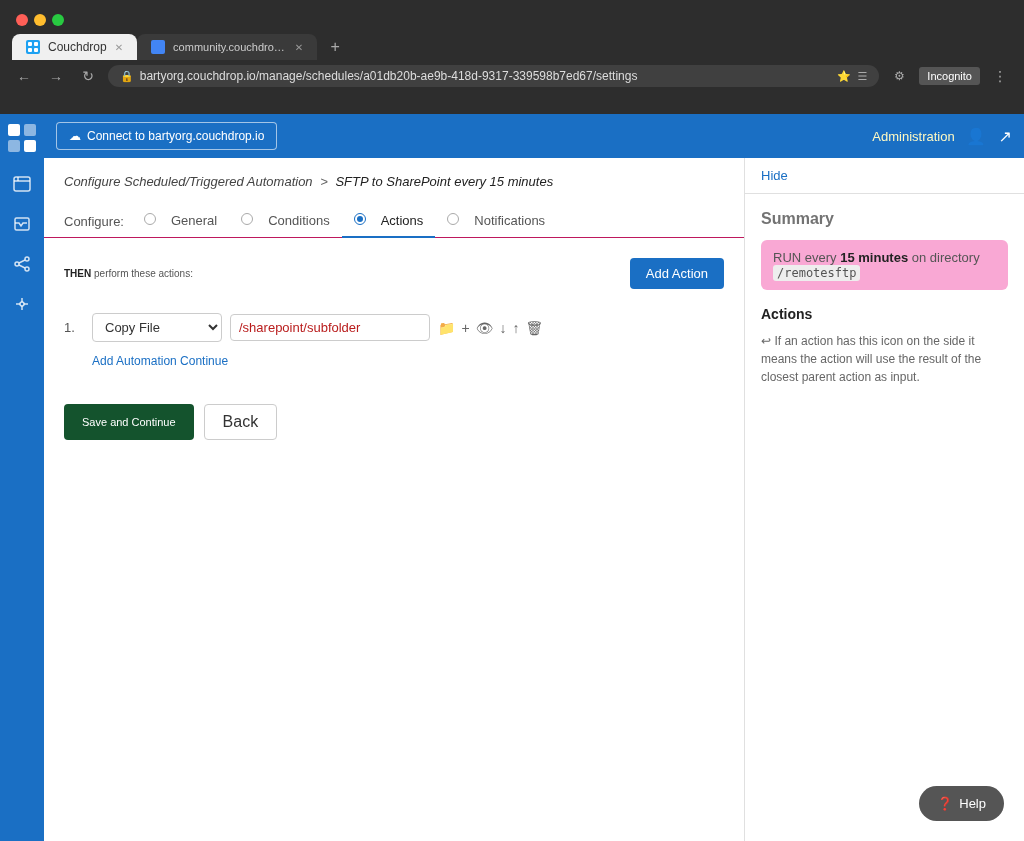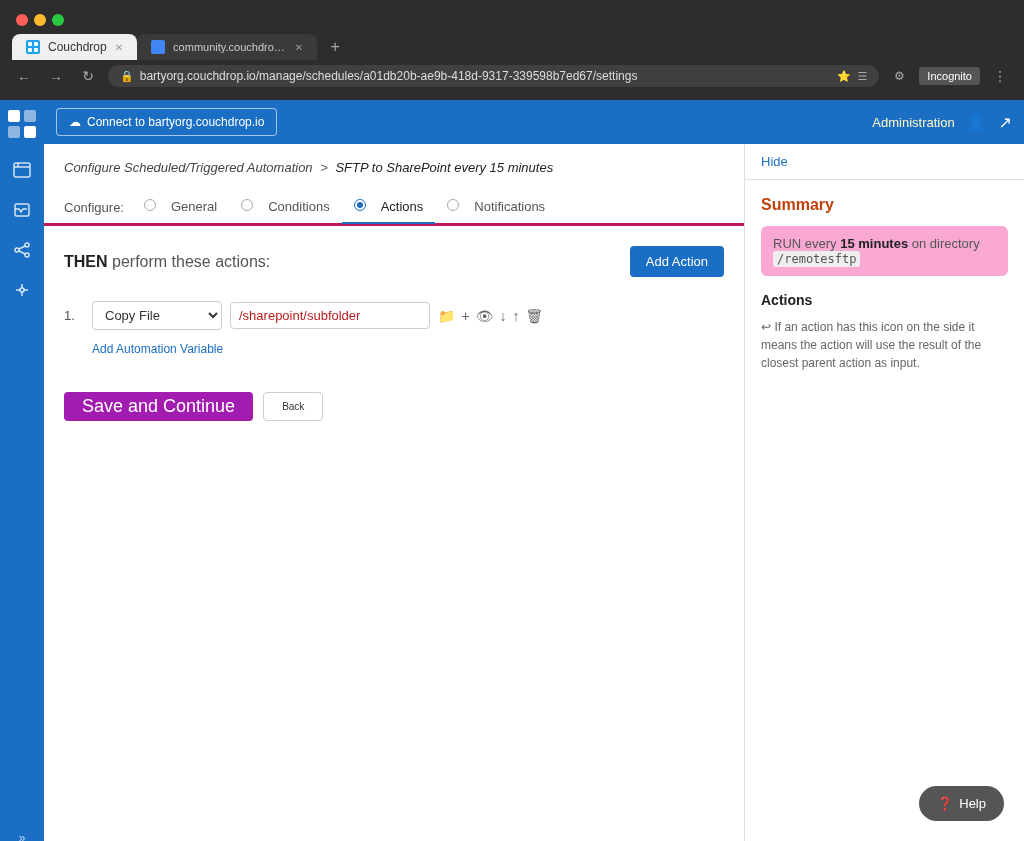--- a/index.html
+++ b/index.html
@@ -1,19 +1,19 @@
 <!DOCTYPE html>
 <html><head>
   <meta charset="utf-8">
   <style>
     * { box-sizing: border-box; margin: 0; padding: 0; }
     body { font-family: -apple-system, BlinkMacSystemFont, 'Segoe UI', sans-serif; background: #1a1a1a; width: 1024px; height: 841px; overflow: hidden; }
 
     
-    .browser-chrome { background: #2d2d2d; height: 100px; }
+    .browser-chrome { background: #2d2d2d; height: 114px; }
     .browser-traffic { display: flex; align-items: center; gap: 6px; padding: 14px 16px 8px; }
     .traffic-dot { width: 12px; height: 12px; border-radius: 50%; }
     .traffic-red { background: #ff5f57; }
     .traffic-yellow { background: #ffbd2e; }
     .traffic-green { background: #28ca41; }
 
     .browser-tabs { display: flex; align-items: center; padding: 0 12px; gap: 0; }
     .browser-tab { display: flex; align-items: center; gap: 8px; padding: 6px 14px; border-radius: 8px 8px 0 0; font-size: 12px; color: #ccc; background: #3a3a3a; max-width: 180px; }
     .browser-tab.active { background: #f0f0f0; color: #333; }
     .browser-tab .tab-icon { width: 14px; height: 14px; background: #1da1f2; border-radius: 2px; flex-shrink: 0; display: flex; align-items: center; justify-content: center; }
@@ -50,55 +50,55 @@
     
     .left-panel { flex: 1; background: white; overflow-y: auto; }
 
     
     .page-header { padding: 16px 20px 8px; }
     .breadcrumb { font-size: 13px; color: #444; font-style: italic; }
     .breadcrumb .separator { color: #666; margin: 0 4px; }
     .breadcrumb .current { color: #222; font-weight: 500; }
 
     
-    .configure-tabs { display: flex; align-items: center; padding: 8px 20px 0; border-bottom: 3px solid #be185d; }
+    .configure-tabs { display: flex; align-items: center; padding: 8px 20px 0; border-bottom: 1px solid #be185d; }
     .configure-label { font-size: 13px; color: #555; margin-right: 8px; }
     .tab-item { display: flex; align-items: flex-start; gap: 15px; padding: 8px 12px; font-size: 13px; color: #555; cursor: pointer; border-bottom: 2px solid transparent; margin-bottom: -1px; }
     .tab-item.active { color: #222; border-bottom-color: #1a6fc4; }
     .tab-item .radio-dot { width: 12px; height: 12px; border-radius: 50%; border: 1.5px solid #aaa; display: inline-flex; align-items: center; justify-content: center; }
     .tab-item.active .radio-dot { border-color: #1a6fc4; }
     .tab-item.active .radio-dot::after { content: ''; width: 6px; height: 6px; border-radius: 50%; background: #1a6fc4; }
 
     
     .actions-section { padding: 20px; }
     .then-header { display: flex; align-items: center; justify-content: space-between; margin-bottom: 16px; }
-    .then-text { font-size: 16px; color: #555; }
+    .then-text { font-size: 10px; color: #555; }
     .then-text strong { color: #222; }
     .add-action-btn { background: #1a6fc4; color: white; border: none; padding: 8px 16px; border-radius: 4px; font-size: 13px; cursor: pointer; }
 
     
     .action-row { display: flex; align-items: center; gap: 8px; padding: 8px 0; }
     .action-number { font-size: 13px; color: #555; min-width: 20px; }
     .action-select { padding: 5px 8px; border: 1px solid #ccc; border-radius: 4px; font-size: 13px; color: #333; background: white; cursor: pointer; min-width: 130px; }
     .action-input { flex: 1; padding: 5px 8px; border: 1px solid #ccc; border-radius: 4px; font-size: 13px; color: #b91c1c; max-width: 200px; }
     .action-icons { display: flex; align-items: center; gap: 6px; color: #666; }
     .action-icon-btn { cursor: pointer; font-size: 14px; color: #666; }
 
     .add-var-link { font-size: 12px; color: #1a6fc4; cursor: pointer; margin-left: 28px; margin-top: 4px; display: block; }
 
     
     .bottom-buttons { padding: 16px 20px; display: flex; gap: 10px; }
-    .save-btn { background: #a21caf; color: white; border: none; padding: 0 18px; border-radius: 4px; font-size: 18px; cursor: pointer; }
-    .back-btn { background: white; color: #333; border: 1px solid #ccc; padding: 8px 18px; border-radius: 4px; font-size: 10px; cursor: pointer; }
+    .save-btn { background: #14532d; color: white; border: none; padding: 8px 18px; border-radius: 4px; font-size: 11px; cursor: pointer; }
+    .back-btn { background: white; color: #333; border: 1px solid #ccc; padding: 8px 18px; border-radius: 4px; font-size: 16px; cursor: pointer; }
 
     
     .right-panel { width: 280px; background: white; border-left: 1px solid #e0e0e0; overflow-y: auto; }
     .hide-btn { padding: 10px 16px; border-bottom: 1px solid #e0e0e0; font-size: 13px; color: #1a6fc4; cursor: pointer; }
     .summary-section { padding: 16px; }
-    .summary-title { font-size: 16px; font-weight: 600; color: #c2410c; margin-bottom: 12px; }
+    .summary-title { font-size: 16px; font-weight: 600; color: #737373; margin-bottom: 12px; }
     .run-info { background: #f9a8d4; border-radius: 6px; padding: 10px 12px; font-size: 13px; color: #555; margin-bottom: 16px; }
     .run-info code { font-family: monospace; background: #eee; padding: 1px 4px; border-radius: 3px; font-size: 12px; }
     .run-info strong { color: #222; }
     .actions-title { font-size: 14px; font-weight: 600; color: #222; margin-bottom: 10px; display: flex; align-items: center; gap: 6px; }
     .action-info-text { font-size: 12px; color: #666; line-height: 1.5; }
 
     
     .help-btn { position: absolute; bottom: 20px; right: 20px; background: #555; color: white; border: none; padding: 10px 18px; border-radius: 20px; font-size: 13px; cursor: pointer; display: flex; align-items: center; gap: 6px; }
   </style>
 </head>
@@ -257,21 +257,21 @@
             <input class="action-input" type="text" value="/sharepoint/subfolder" style="">
             <div class="action-icons">
               <span class="action-icon-btn" title="Browse">📁</span>
               <span class="action-icon-btn" title="Add">+</span>
               <span class="action-icon-btn" title="View">👁</span>
               <span class="action-icon-btn" title="Move Down">↓</span>
               <span class="action-icon-btn" title="Move Up">↑</span>
               <span class="action-icon-btn" title="Delete">🗑</span>
             </div>
           </div>
-          <a class="add-var-link">Add Automation Variable</a>
+          <a class="add-var-link">Add Automation Continue</a>
         </div>
 
         <div class="bottom-buttons">
           <button class="save-btn">Save and Continue</button>
           <button class="back-btn">Back</button>
         </div>
       </div>
 
       <div class="right-panel">
         <div class="hide-btn">Hide</div>

